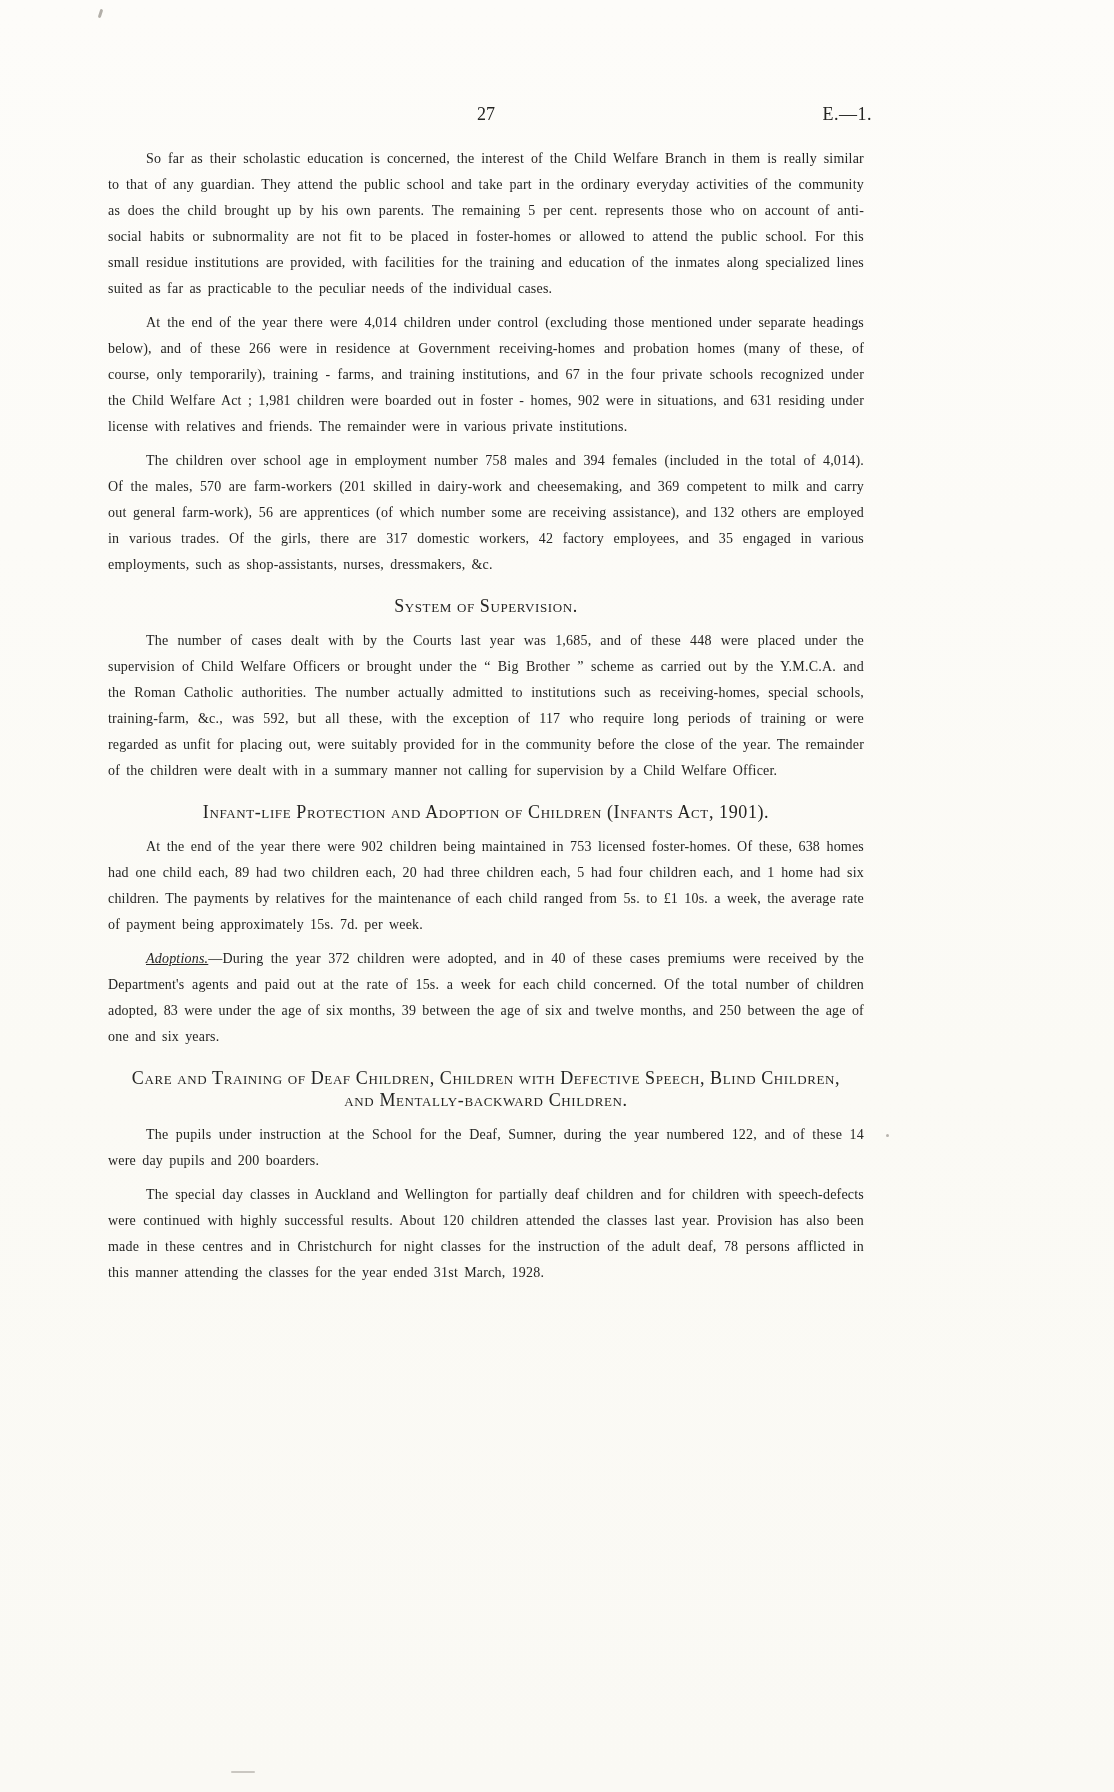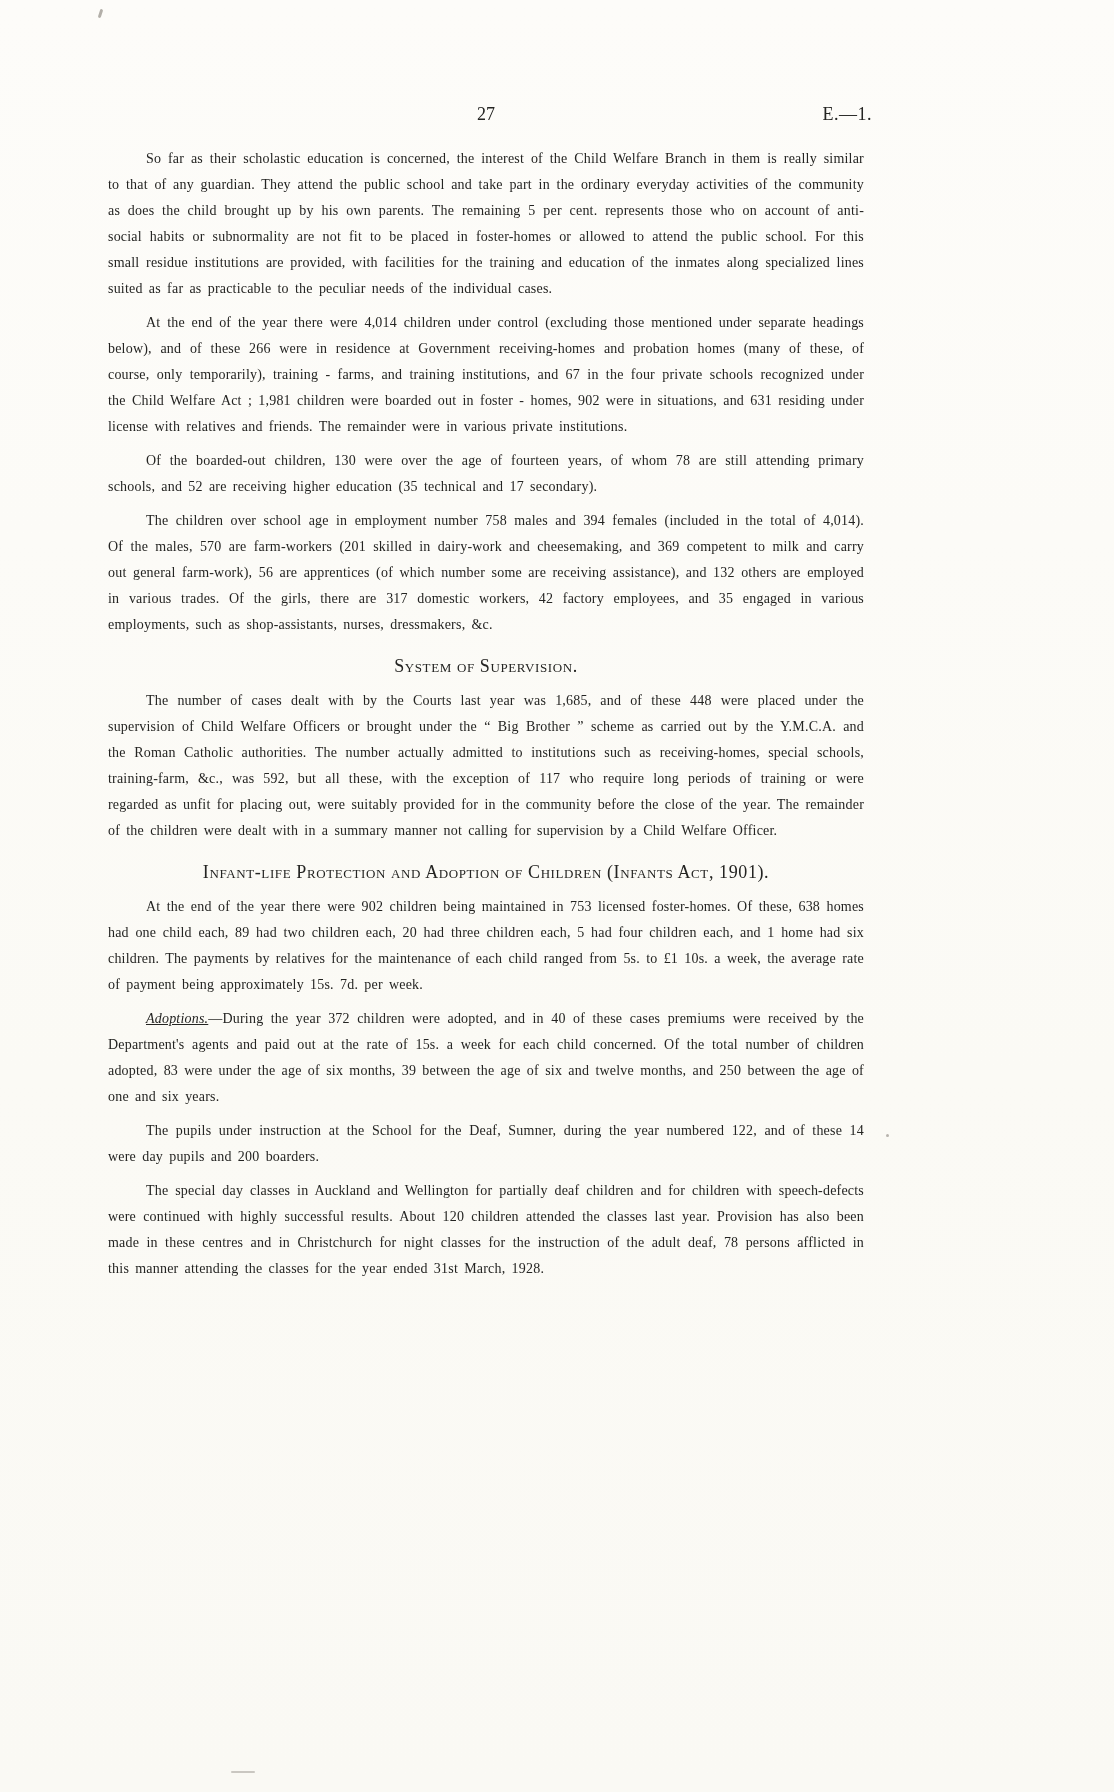--- a/index.html
+++ b/index.html
@@ -105,31 +105,31 @@
 
   <div class="content">
 
     <div class="page-header">
       <span class="page-num">27</span>
       <span class="doc-ref">E.—1.</span>
     </div>
 
     <p class="para">So far as their scholastic education is concerned, the interest of the Child Welfare Branch in them is really similar to that of any guardian.  They attend the public school and take part in the ordinary everyday activities of the community as does the child brought up by his own parents.  The remaining 5 per cent. represents those who on account of anti-social habits or subnormality are not fit to be placed in foster-homes or allowed to attend the public school.  For this small residue institutions are provided, with facilities for the training and education of the inmates along specialized lines suited as far as practicable to the peculiar needs of the individual cases.</p>
     <p class="para">At the end of the year there were 4,014 children under control (excluding those mentioned under separate headings below), and of these 266 were in residence at Government receiving-homes and probation homes (many of these, of course, only temporarily), training - farms, and training institutions, and 67 in the four private schools recognized under the Child Welfare Act ;  1,981 children were boarded out in foster - homes, 902 were in situations, and 631 residing under license with relatives and friends.  The remainder were in various private institutions.</p>
-    <p class="para">Of the boarded-out children, 130 were over the age of fourteen years, of whom 78 are still attending primary schools, and 52 are receiving higher education (35 technical and 17 secondary).</p>
     <p class="para">The children over school age in employment number 758 males and 394 females (included in the total of 4,014).  Of the males, 570 are farm-workers (201 skilled in dairy-work and cheesemaking, and 369 competent to milk and carry out general farm-work), 56 are apprentices (of which number some are receiving assistance), and 132 others are employed in various trades.  Of the girls, there are 317 domestic workers, 42 factory employees, and 35 engaged in various employments, such as shop-assistants, nurses, dressmakers, &amp;c.</p>
 
     <h3 class="heading">System of Supervision.</h3>
 
     <p class="para">The number of cases dealt with by the Courts last year was 1,685, and of these 448 were placed under the supervision of Child Welfare Officers or brought under the “ Big Brother ” scheme as carried out by the Y.M.C.A. and the Roman Catholic authorities.  The number actually admitted to institutions such as receiving-homes, special schools, training-farm, &amp;c., was 592, but all these, with the exception of 117 who require long periods of training or were regarded as unfit for placing out, were suitably provided for in the community before the close of the year.  The remainder of the children were dealt with in a summary manner not calling for supervision by a Child Welfare Officer.</p>
 
     <h3 class="heading">Infant-life Protection and Adoption of Children (Infants Act, 1901).</h3>
 
     <p class="para">At the end of the year there were 902 children being maintained in 753 licensed foster-homes.  Of these, 638 homes had one child each, 89 had two children each, 20 had three children each, 5 had four children each, and 1 home had six children. The payments by relatives for the maintenance of each child ranged from 5s. to £1 10s. a week, the average rate of payment being approximately 15s. 7d. per week.</p>
 
     <p class="para"><span class="lead-italic">Adoptions.</span><span>—During the year 372 children were adopted, and in 40 of these cases premiums were received by the Department's agents and paid out at the rate of 15s. a week for each child concerned.  Of the total number of children adopted, 83 were under the age of six months, 39 between the age of six and twelve months, and 250 between the age of one and six years.</span></p>
 
+    <h3 class="heading">Care and Training of Deaf Children, Children with Defective Speech, Blind Children, and Mentally-backward Children.</h3>
 
     <p class="para">The pupils under instruction at the School for the Deaf, Sumner, during the year numbered 122, and of these 14 were day pupils and 200 boarders.</p>
     <p class="para">The special day classes in Auckland and Wellington for partially deaf children and for children with speech-defects were continued with highly successful results. About 120 children attended the classes last year.   Provision has also been made in these centres and in Christchurch for night classes for the instruction of the adult deaf, 78 persons afflicted in this manner attending the classes for the year ended 31st March, 1928.</p>
 
   </div>
 </div>
 
 </body></html>

